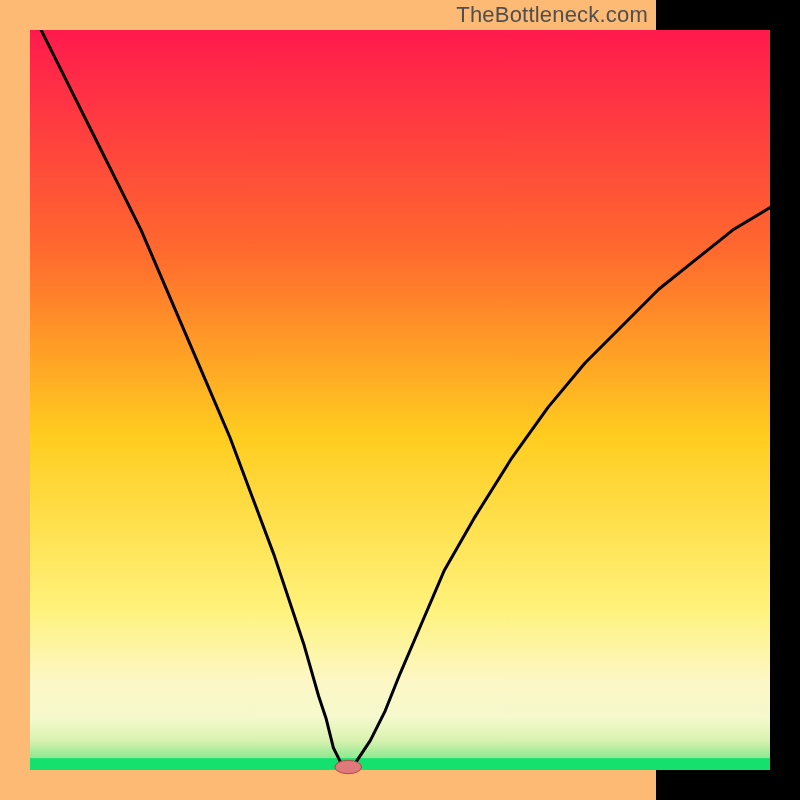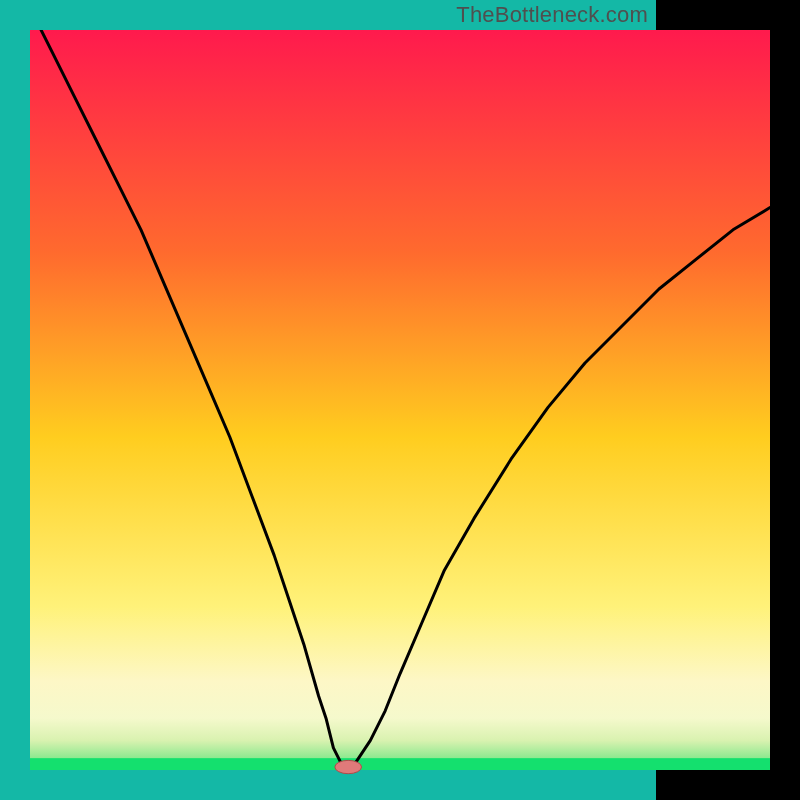--- a/index.html
+++ b/index.html
@@ -10,21 +10,21 @@
     background: #000000;
     overflow: hidden;
     font-family: Arial, Helvetica, sans-serif;
   }
   .frame {
     position: absolute;
     left: 0;
     top: 0;
     width: 656px;
     height: 800px;
-    background: #14b8a6;
+    background: #fdba74;
   }
   .watermark {
     position: absolute;
     top: 2px;
     right: 8px;
     color: #4f4f4f;
     font-size: 22px;
     font-weight: 500;
     letter-spacing: 0.2px;
     z-index: 50;

